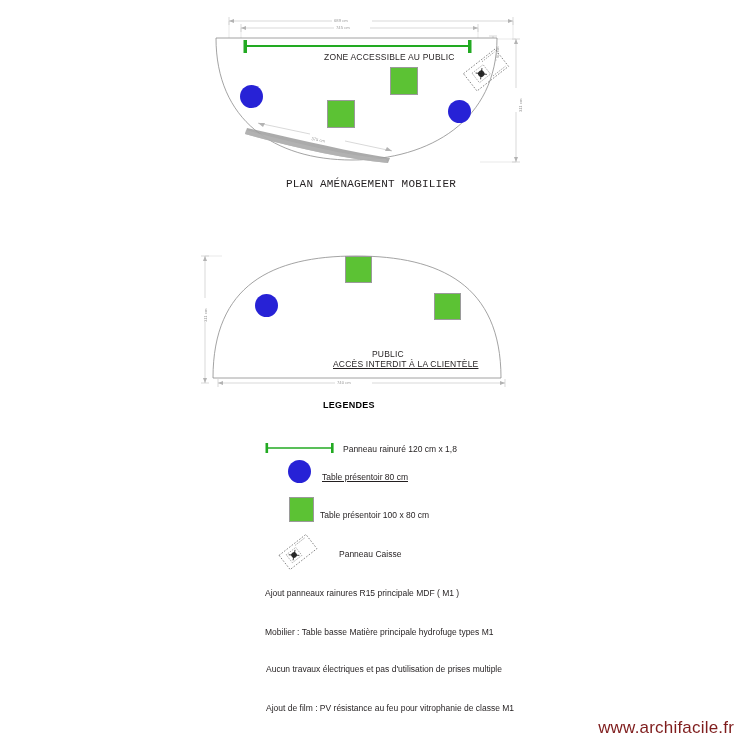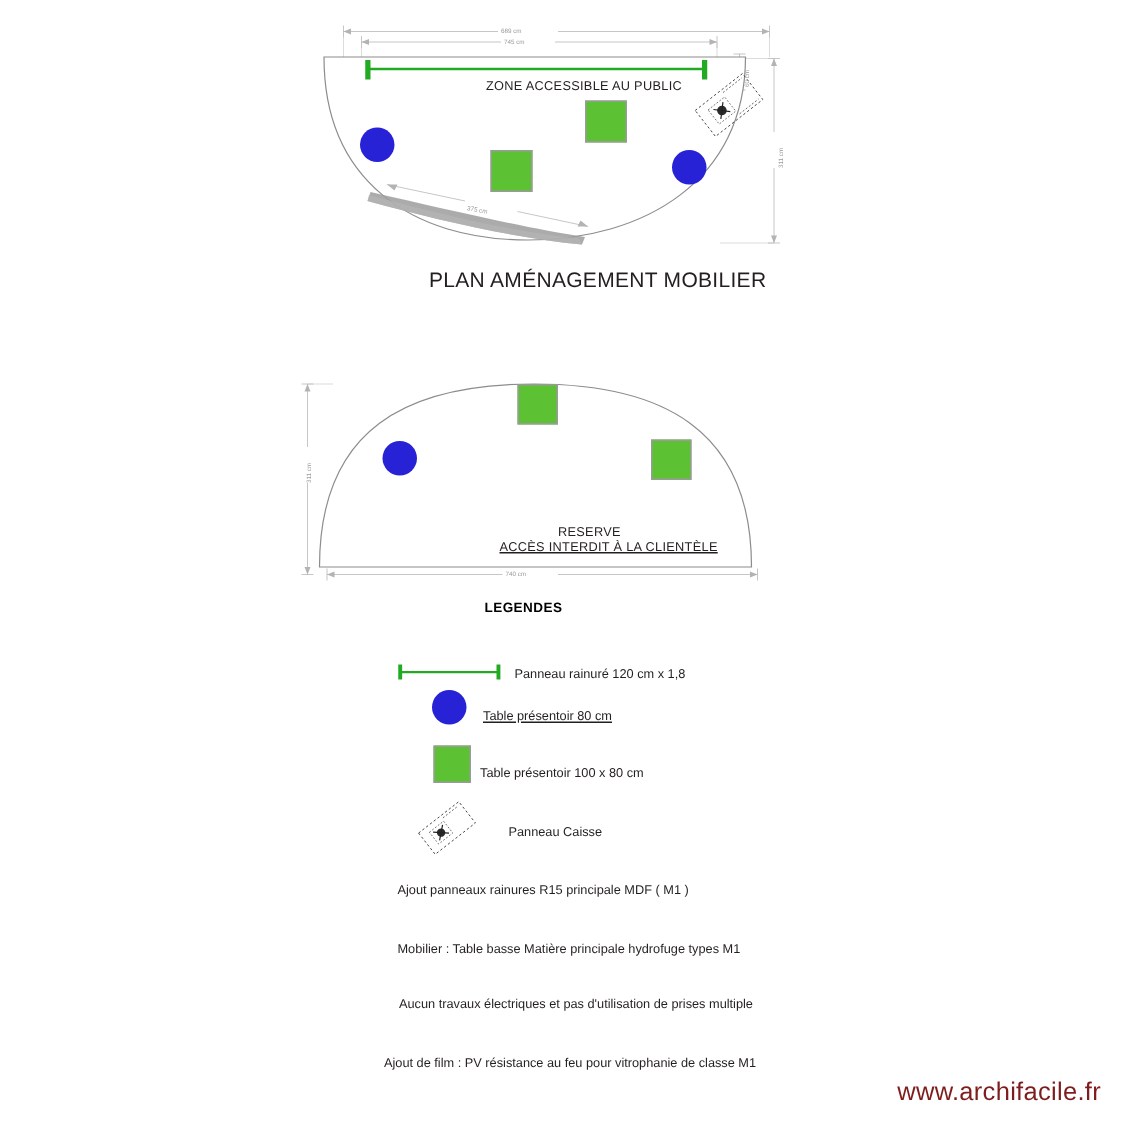--- a/index.html
+++ b/index.html
@@ -25,23 +25,24 @@
     top: 0;
     width: 750px;
     height: 750px;
     overflow: visible;
   }
   .txt {
     position: absolute;
     white-space: nowrap;
   }
   .plan-title {
-    font-size: 14px;
+    font-size: 11px;
     color: #231f20;
     letter-spacing: 0.2px;
+    font-family: Liberation Mono, monospace;
   }
   .zone-label {
     font-size: 8.5px;
     color: #231f20;
     letter-spacing: 0.2px;
     margin-left: 34px;
   }
   .legend-heading {
     font-size: 9px;
     font-weight: bold;
@@ -225,30 +226,30 @@
   <div class="dim-text vert" style="left:495px; top:58px;">60 cm</div>
   <div class="dim-text vert" style="left:518px; top:112px;">311 cm</div>
   <div class="dim-text diag" style="left:312px; top:136px; transform:rotate(11deg);">375 cm</div>
   <div class="dim-text vert" style="left:203px; top:322px;">311 cm</div>
   <div class="dim-text" style="left:337px; top:380px;">740 cm</div>
 
   <div class="txt zone-label" style="left:290px; top:52px;">ZONE ACCESSIBLE AU PUBLIC</div>
 
   <div class="txt plan-title" style="left:286px; top:178px;">PLAN AMÉNAGEMENT MOBILIER</div>
 
-  <div class="txt zone-label" style="left:338px; top:349px;">RESERVE</div>
+  <div class="txt zone-label" style="left:338px; top:349px;">PUBLIC</div>
   <div class="txt zone-label" style="left:299px; top:359px;text-decoration:underline;">ACCÈS INTERDIT À LA CLIENTÈLE</div>
 
   <div class="txt legend-heading" style="left:323px; top:400px;">LEGENDES</div>
 
   <div class="txt legend-text" style="left:343px; top:444px;">Panneau rainuré 120 cm x 1,8</div>
   <div class="txt legend-text" style="left:322px; top:472px;text-decoration:underline;">Table présentoir  80 cm</div>
   <div class="txt legend-text" style="left:320px; top:510px;">Table présentoir 100 x 80 cm</div>
   <div class="txt legend-text" style="left:339px; top:549px;">Panneau Caisse</div>
 
   <div class="txt note-text" style="left:265px; top:588px;">Ajout panneaux rainures R15 principale MDF ( M1 )</div>
   <div class="txt note-text" style="left:265px; top:627px;">Mobilier : Table basse Matière principale hydrofuge types M1</div>
   <div class="txt note-text" style="left:266px; top:664px;">Aucun travaux électriques et pas d'utilisation de prises multiple</div>
-  <div class="txt note-text" style="left:256px; top:703px;">Ajout de film : PV résistance au feu pour vitrophanie de classe M1</div>
+  <div class="txt note-text" style="left:266px; top:703px;">Ajout de film : PV résistance au feu pour vitrophanie de classe M1</div>
 
   <div class="footer-text">www.archifacile.fr</div>
 
 </div>
 
 </body></html>

